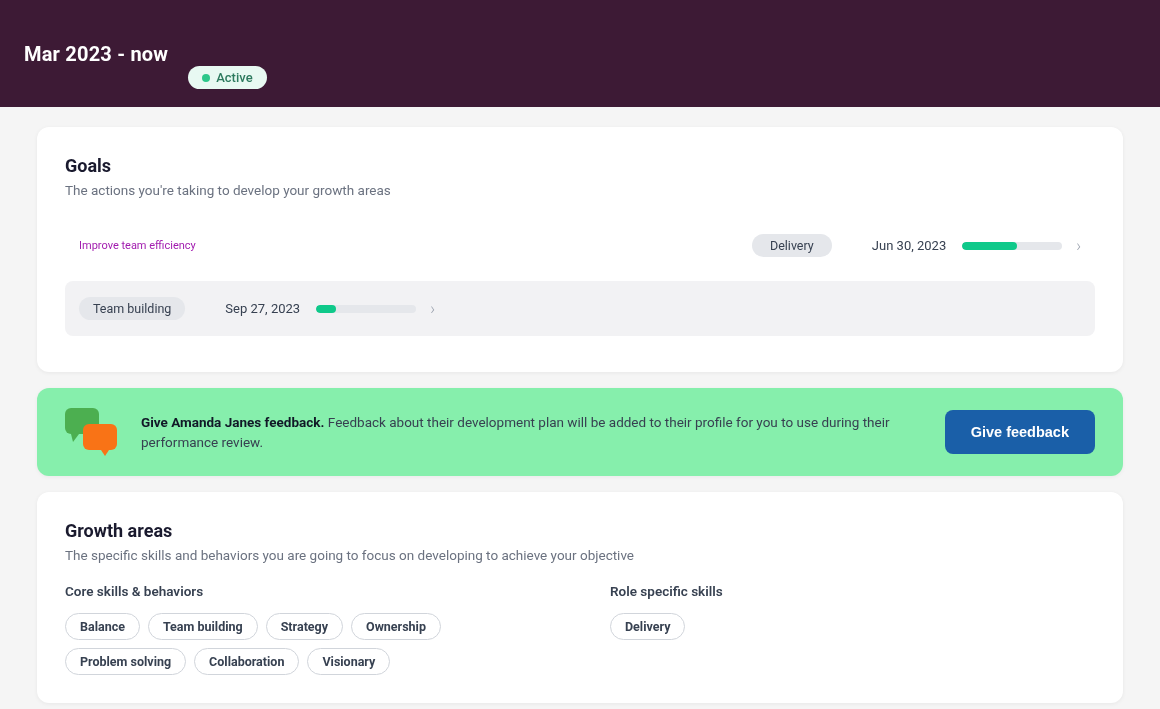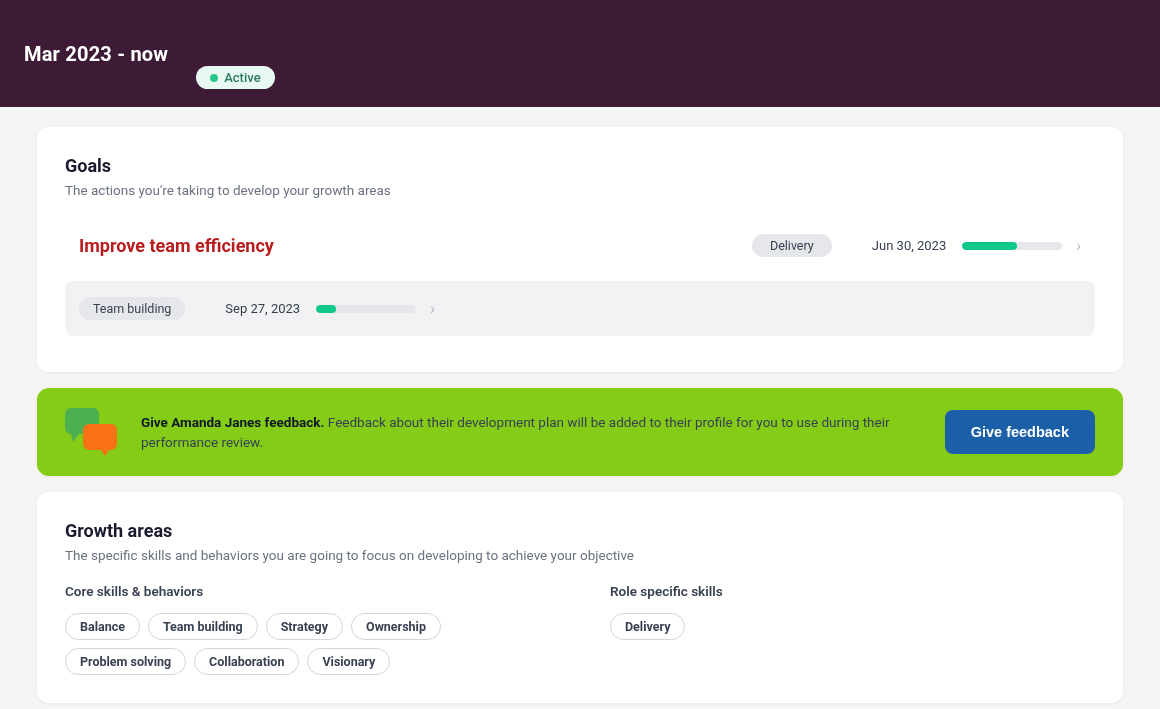--- a/index.html
+++ b/index.html
@@ -9,21 +9,21 @@
       width: 1160px;
       min-height: 709px;
     }
 
     
     .header {
       background: #3d1a35;
       padding: 18px 24px;
       display: flex;
       align-items: center;
-      gap: 28px;
+      gap: 20px;
     }
     .header-title {
       color: #fff;
       font-size: 20px;
       font-weight: 700;
       letter-spacing: 0.01em;
     }
     .active-badge {
       background: #e8f9f2;
       color: #2d7a5e;
@@ -80,23 +80,23 @@
       padding: 16px 14px;
       border-radius: 8px;
       margin-bottom: 8px;
       cursor: pointer;
       transition: background 0.15s;
     }
     .goal-row.highlighted {
       background: #f2f2f4;
     }
     .goal-name {
-      font-size: 18px;
-      font-weight: 700;
-      color: #b91c1c;
+      font-size: 11px;
+      font-weight: 400;
+      color: #a21caf;
       flex: 1;
     }
     .goal-tag {
       background: #e5e7eb;
       color: #374151;
       border-radius: 20px;
       padding: 4px 14px;
       font-size: 12.5px;
       font-weight: 400;
       margin-right: 40px;
@@ -123,21 +123,21 @@
       background: #0fc98a;
     }
     .goal-chevron {
       color: #9ca3af;
       font-size: 16px;
       font-weight: 300;
     }
 
     
     .feedback-banner {
-      background: #84cc16;
+      background: #86efac;
       border-radius: 12px;
       padding: 20px 28px;
       display: flex;
       align-items: center;
       gap: 20px;
       box-shadow: 0 1px 4px rgba(0,0,0,0.05);
     }
     .feedback-icon {
       flex-shrink: 0;
       width: 56px;

